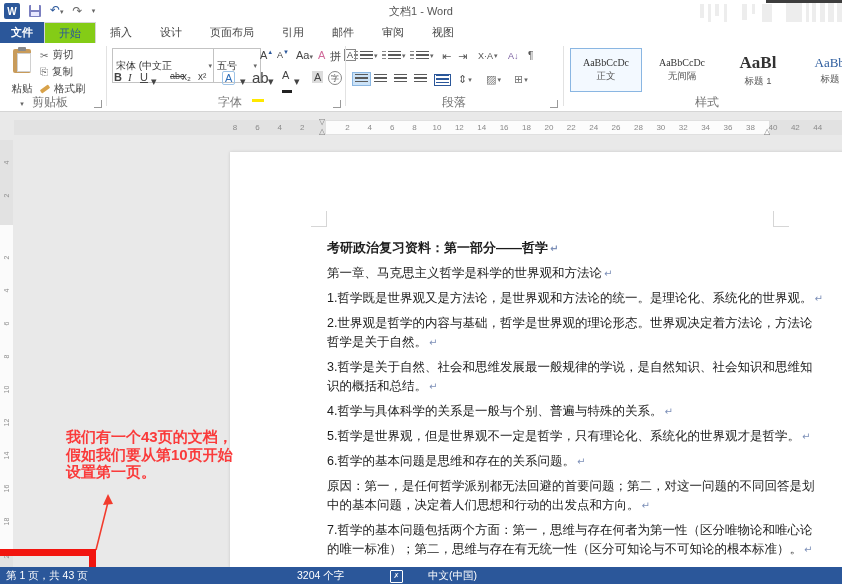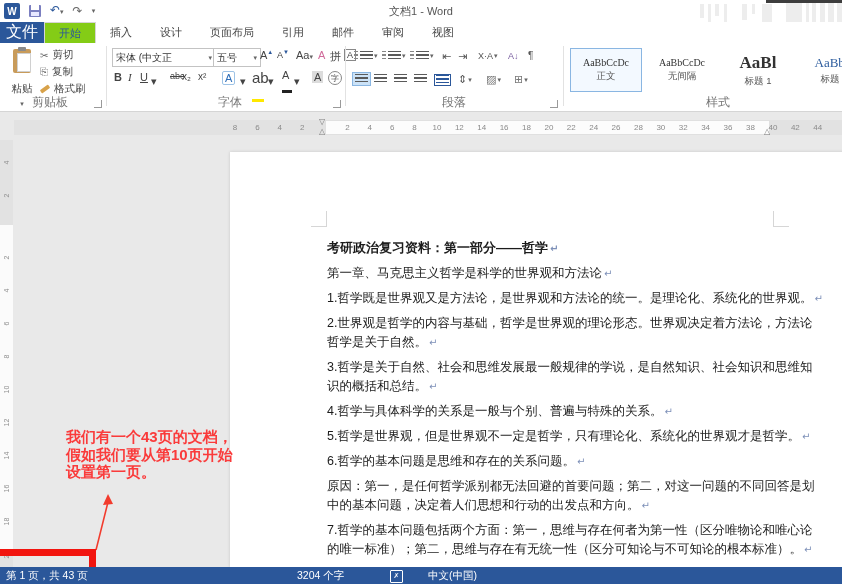--- a/index.html
+++ b/index.html
@@ -14,41 +14,41 @@
   .saveic::after{content:"";position:absolute;left:2px;bottom:1px;width:8px;height:4px;background:#e8e8ff;}
   .qbtn{font-size:12px;color:#2b579a;line-height:16px;}
   .qbtn.redo{color:#666;}
   .qcaret{font-size:7px;color:#666;}
   .wtitle{position:absolute;left:0;right:0;top:4px;text-align:center;font-size:11px;color:#555;}
   
   .wm{position:absolute;background:#ededed;}
   .wm-dark{position:absolute;background:#3d3d3d;}
   
   .tabrow{position:absolute;left:0;top:22px;width:842px;height:21px;background:#fff;display:flex;align-items:stretch;}
-  .ftab{width:44px;background:#2b579a;color:#fff;font-size:16px;display:flex;align-items:center;justify-content:center;}
+  .ftab{width:44px;background:#2b579a;color:#fff;font-size:11px;display:flex;align-items:center;justify-content:center;font-weight:bold;}
   .tab{padding:0 14px;font-size:11px;color:#444;display:flex;align-items:center;justify-content:center;}
   .tab.active{color:#2b579a;background:#84cc16;border:1px solid #d5d5d5;border-bottom:none;}
   
   .ribbon{position:absolute;left:0;top:43px;width:842px;height:68px;background:#fff;border-bottom:1px solid #d5d5d5;font-size:10.5px;color:#444;}
   .gsep{position:absolute;top:3px;width:1px;height:60px;background:#e2e2e2;}
   .glabel{position:absolute;bottom:0;font-size:12px;color:#777;}
   .lnch{position:absolute;bottom:3px;width:7px;height:7px;border-right:1px solid #9a9a9a;border-bottom:1px solid #9a9a9a;}
   .caret{font-size:7px;color:#666;}
   
   .pastebig{position:absolute;left:10px;top:6px;width:24px;height:30px;}
   .clipb{width:18px;height:24px;background:#c89b5a;border-radius:2px;position:relative;margin:0 auto;}
   .clipb::before{content:"";position:absolute;left:5px;top:-2px;width:8px;height:4px;background:#8a8a8a;border-radius:1px;}
   .clipb::after{content:"";position:absolute;left:4px;top:4px;width:12px;height:17px;background:#fff;border:1px solid #d0d0d0;}
   .pastelbl{position:absolute;left:6px;top:39px;width:32px;text-align:center;}
   .cliplist{position:absolute;left:40px;top:5px;display:flex;flex-direction:column;gap:3px;}
   .cliprow{display:flex;align-items:center;gap:4px;height:14px;}
   .ic{font-size:10px;color:#666;}
   .brushic{width:10px;height:4px;background:#d8a24a;transform:rotate(-35deg);border-radius:1px;}
   
-  .selbox{position:absolute;height:17px;border:1px solid #c3c3c3;background:#fff;display:flex;align-items:center;justify-content:space-between;padding:0 3px;font-size:10px;color:#333;overflow:hidden;white-space:nowrap;}
+  .selbox{position:absolute;height:17px;border:1px solid #c3c3c3;background:#fff;display:flex;align-items:center;justify-content:space-between;padding:8px 3px;font-size:10px;color:#333;overflow:hidden;white-space:nowrap;}
   .fbtn{position:absolute;font-size:11px;color:#444;}
   .yellowbar{display:inline-block;width:12px;height:3px;background:#ffe800;vertical-align:-2px;}
   .blackbar{display:inline-block;width:10px;height:3px;background:#222;vertical-align:-2px;}
   .boxedA{border:1px solid #888;padding:0 2px;font-size:9px;}
   .circleZ{display:inline-flex;width:12px;height:12px;border:1px solid #888;border-radius:50%;font-size:8px;align-items:center;justify-content:center;}
   
   .bars{display:inline-block;width:13px;height:10px;background:repeating-linear-gradient(to bottom,#5a5a5a 0 1.4px,transparent 1.4px 3.4px);}
   .bars.blue{background:repeating-linear-gradient(to bottom,#2b579a 0 1.4px,transparent 1.4px 3.4px);}
   .pbtn{position:absolute;display:flex;align-items:center;gap:1px;}
   .pbtn.sel{background:#cbe2f7;border:1px solid #8ab6e2;padding:1px 2px;margin:-2px;}
@@ -284,21 +284,21 @@
           <div class="chip-sample">AaBl</div>
           <div class="chip-name">标题 1</div>
         </div>
 
         <div class="chip md">
           <div class="chip-sample">AaBbC</div>
           <div class="chip-name">标题 2</div>
         </div>
 
       </div>
-    <div class="glabel" style="left:695px;margin-left:11px;">样式</div>
+    <div class="glabel" style="left:695px;">样式</div>
   </div>
 
   <div class="hruler"></div>
   <div class="hruler-white"></div>
   <div class="rnumrow" style="left:223.8px;">
 
   <span class="rnum">8</span>
       <span class="rnum">6</span>
       <span class="rnum">4</span>
       <span class="rnum">2</span>

